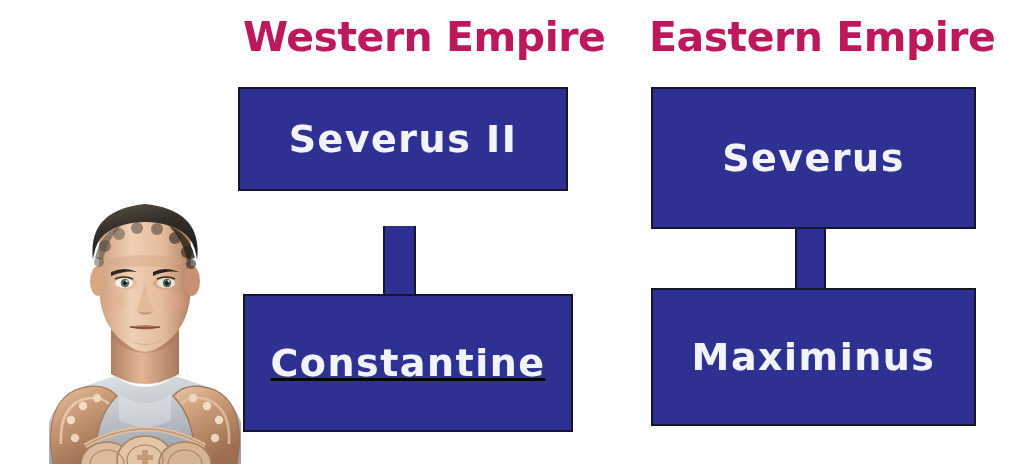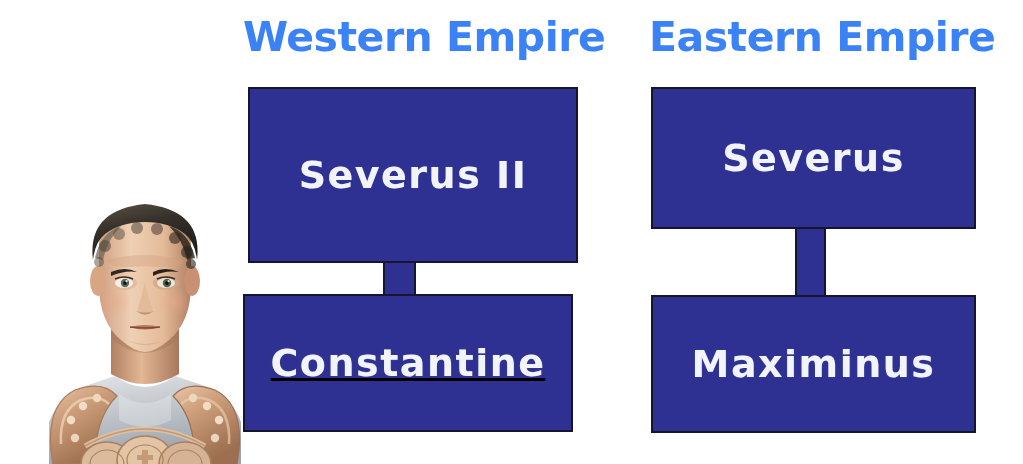--- a/index.html
+++ b/index.html
@@ -24,21 +24,21 @@
   .col-heading {
     position: absolute;
     top: 11px;
     height: 52px;
     line-height: 52px;
     text-align: center;
     font-family: "DejaVu Sans", "Liberation Sans", sans-serif;
     font-weight: bold;
     font-size: 41px;
     letter-spacing: -0.5px;
-    color: #3b82f6;
+    color: #be185d;
     white-space: nowrap;
   }
   #heading-west { left: 243px; width: 330px; }
   #heading-east { left: 649px; width: 325px; }
 
   
   .emp-box {
     position: absolute;
     box-sizing: border-box;
     background: #2e3191;
@@ -51,24 +51,24 @@
   .emp-box-label {
     font-family: "DejaVu Sans", "Liberation Sans", sans-serif;
     font-weight: bold;
     font-size: 38px;
     letter-spacing: 1.5px;
     color: #f2f4fb;
     white-space: nowrap;
     text-shadow: 0 0 1px rgba(255,255,255,0.25);
   }
 
-  #box-severus     { left: 248px; top: 87px;  width: 330px; height: 176px; }
+  #box-severus     { left: 238px; top: 87px;  width: 330px; height: 104px; }
   #box-constantine { left: 243px; top: 294px; width: 330px; height: 138px; text-decoration: underline; }
   #box-galerius    { left: 651px; top: 87px;  width: 325px; height: 142px; }
-  #box-maximinus   { left: 651px; top: 295px; width: 325px; height: 138px; }
+  #box-maximinus   { left: 651px; top: 288px; width: 325px; height: 138px; }
 
   
   .connector {
     position: absolute;
     box-sizing: border-box;
     background: #2e3191;
     border-left: 2px solid #15162e;
     border-right: 2px solid #15162e;
     z-index: 1;
   }

